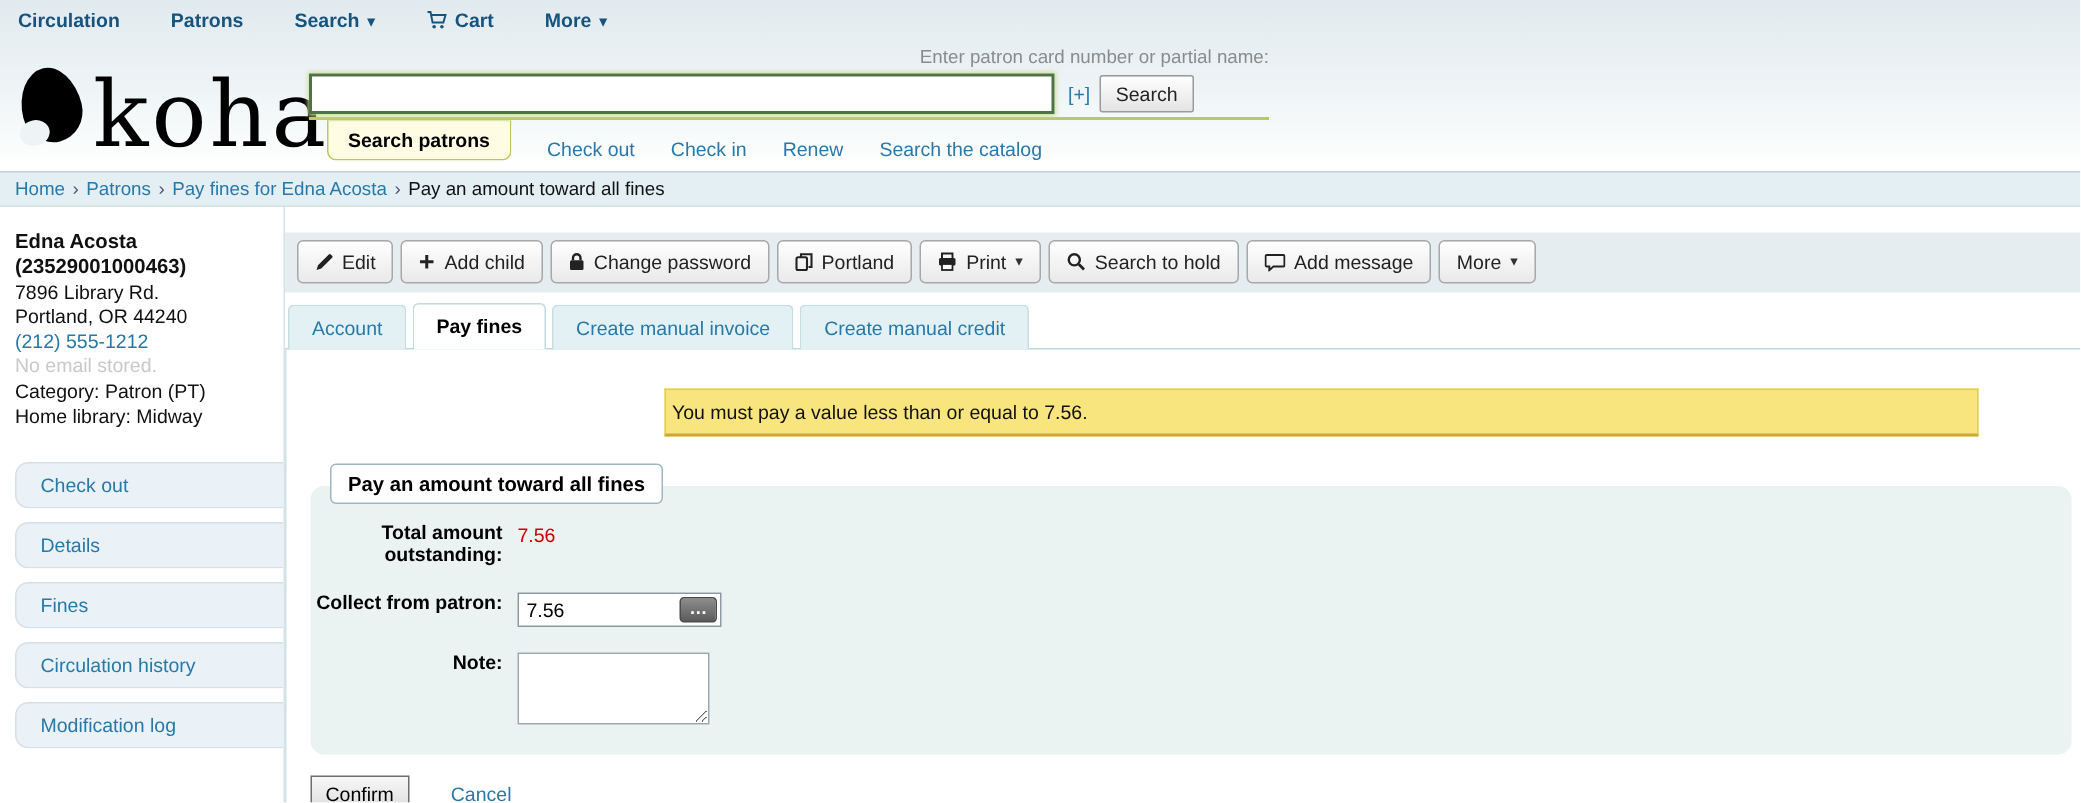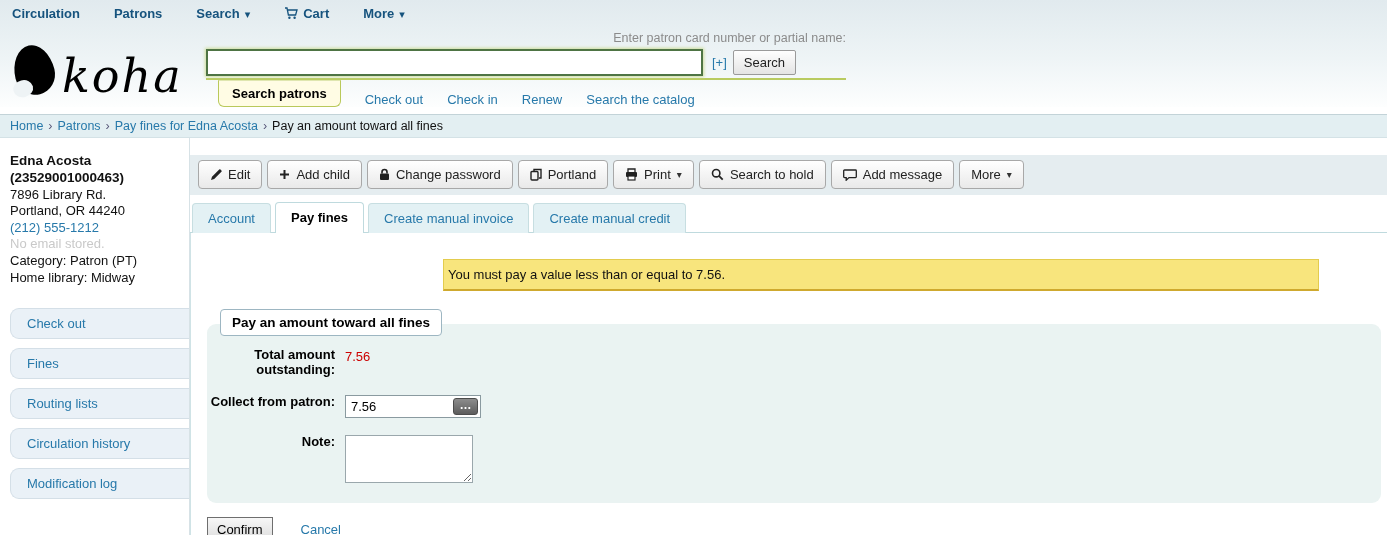--- a/index.html
+++ b/index.html
@@ -11,21 +11,21 @@
   .header-wrap { background:linear-gradient(180deg,#e1eaee 0%,#eef4f6 55%,#fdfefe 100%); border-bottom:1px solid #fff; }
   .topnav { padding:6px 0 2px 12px; display:flex; align-items:center; gap:34px; }
   .topnav a { font-weight:bold; color:#16537e; text-decoration:none; display:inline-flex; align-items:center; gap:5px; cursor:pointer; }
   .caret { font-size:11px; position:relative; top:1px; }
   .cart-glyph svg { display:block; }
 
   .header-main { display:flex; padding:2px 0 0 14px; }
   .logo { display:flex; align-items:center; gap:8px; width:180px; margin-top:8px; cursor:pointer; }
   .logo-mark { width:40px; height:50px; background:#000; border-radius:52% 48% 50% 50% / 58% 58% 42% 42%; transform:rotate(-14deg); position:relative; flex:0 0 auto; }
   .logo-mark::after { content:""; position:absolute; left:-5px; bottom:1px; width:20px; height:17px; background:#eef3f5; border-radius:50%; }
-  .logo-text { font-family:"DejaVu Serif","Liberation Serif",serif; font-style:italic; font-size:46px; color:#000; letter-spacing:2px; line-height:1;margin-top:12px; }
+  .logo-text { font-family:"DejaVu Serif","Liberation Serif",serif; font-size:61px; color:#000; letter-spacing:2px; line-height:1;margin-top:12px; }
 
   .search-zone { margin-left:12px; padding-top:6px; }
   .search-label { color:#8b8b8b; font-size:12.5px; margin-bottom:4px;text-align:right; }
   .search-row { display:flex; align-items:center; }
   .patron-search { width:497px; height:27px; border:2px solid #4e7444; box-shadow:0 0 3px 1px #cedd9b; background:#fff; padding:2px 6px; font-size:14px; font-family:inherit; }
   .plus-link { color:#2779aa; text-decoration:none; margin:0 6px 0 9px; font-size:13px; }
   .btn { font-family:inherit; font-size:13px; color:#222; background:linear-gradient(180deg,#fefefe,#e4e4e4); border:1px solid #9a9a9a; border-radius:2px; padding:4px 10px; cursor:pointer; }
   .search-underline { width:640px; border-bottom:2px solid #b9cb60; margin-top:2px; }
   .qtabs { display:flex; align-items:flex-end; margin-top:0; }
   .qtab-active { background:#fffdе7; background:#fffce4; border:1px solid #b9c95b; border-top:1px solid #dfe6b0; border-radius:0 0 6px 6px; font-weight:bold; color:#000; padding:5px 13px; margin-left:12px; cursor:pointer; }
@@ -143,22 +143,22 @@
         <div class="patron-name">(23529001000463)</div>
         <div>7896 Library Rd.</div>
         <div>Portland, OR 44240</div>
         <a class="phone">(212) 555-1212</a>
         <div class="no-email">No email stored.</div>
         <div>Category: Patron (PT)</div>
         <div>Home library: Midway</div>
       </div>
       <div class="side-menu">
         <a class="side-item">Check out</a>
+        <a class="side-item">Details</a>
         <a class="side-item">Fines</a>
-        <a class="side-item">Routing lists</a>
         <a class="side-item">Circulation history</a>
         <a class="side-item">Modification log</a>
       </div>
     </div>
 
     <div class="main">
       <div class="toolbar">
         <button class="tb-btn">
           <span>
               <svg width="12" height="12" viewBox="0 0 12 12">

